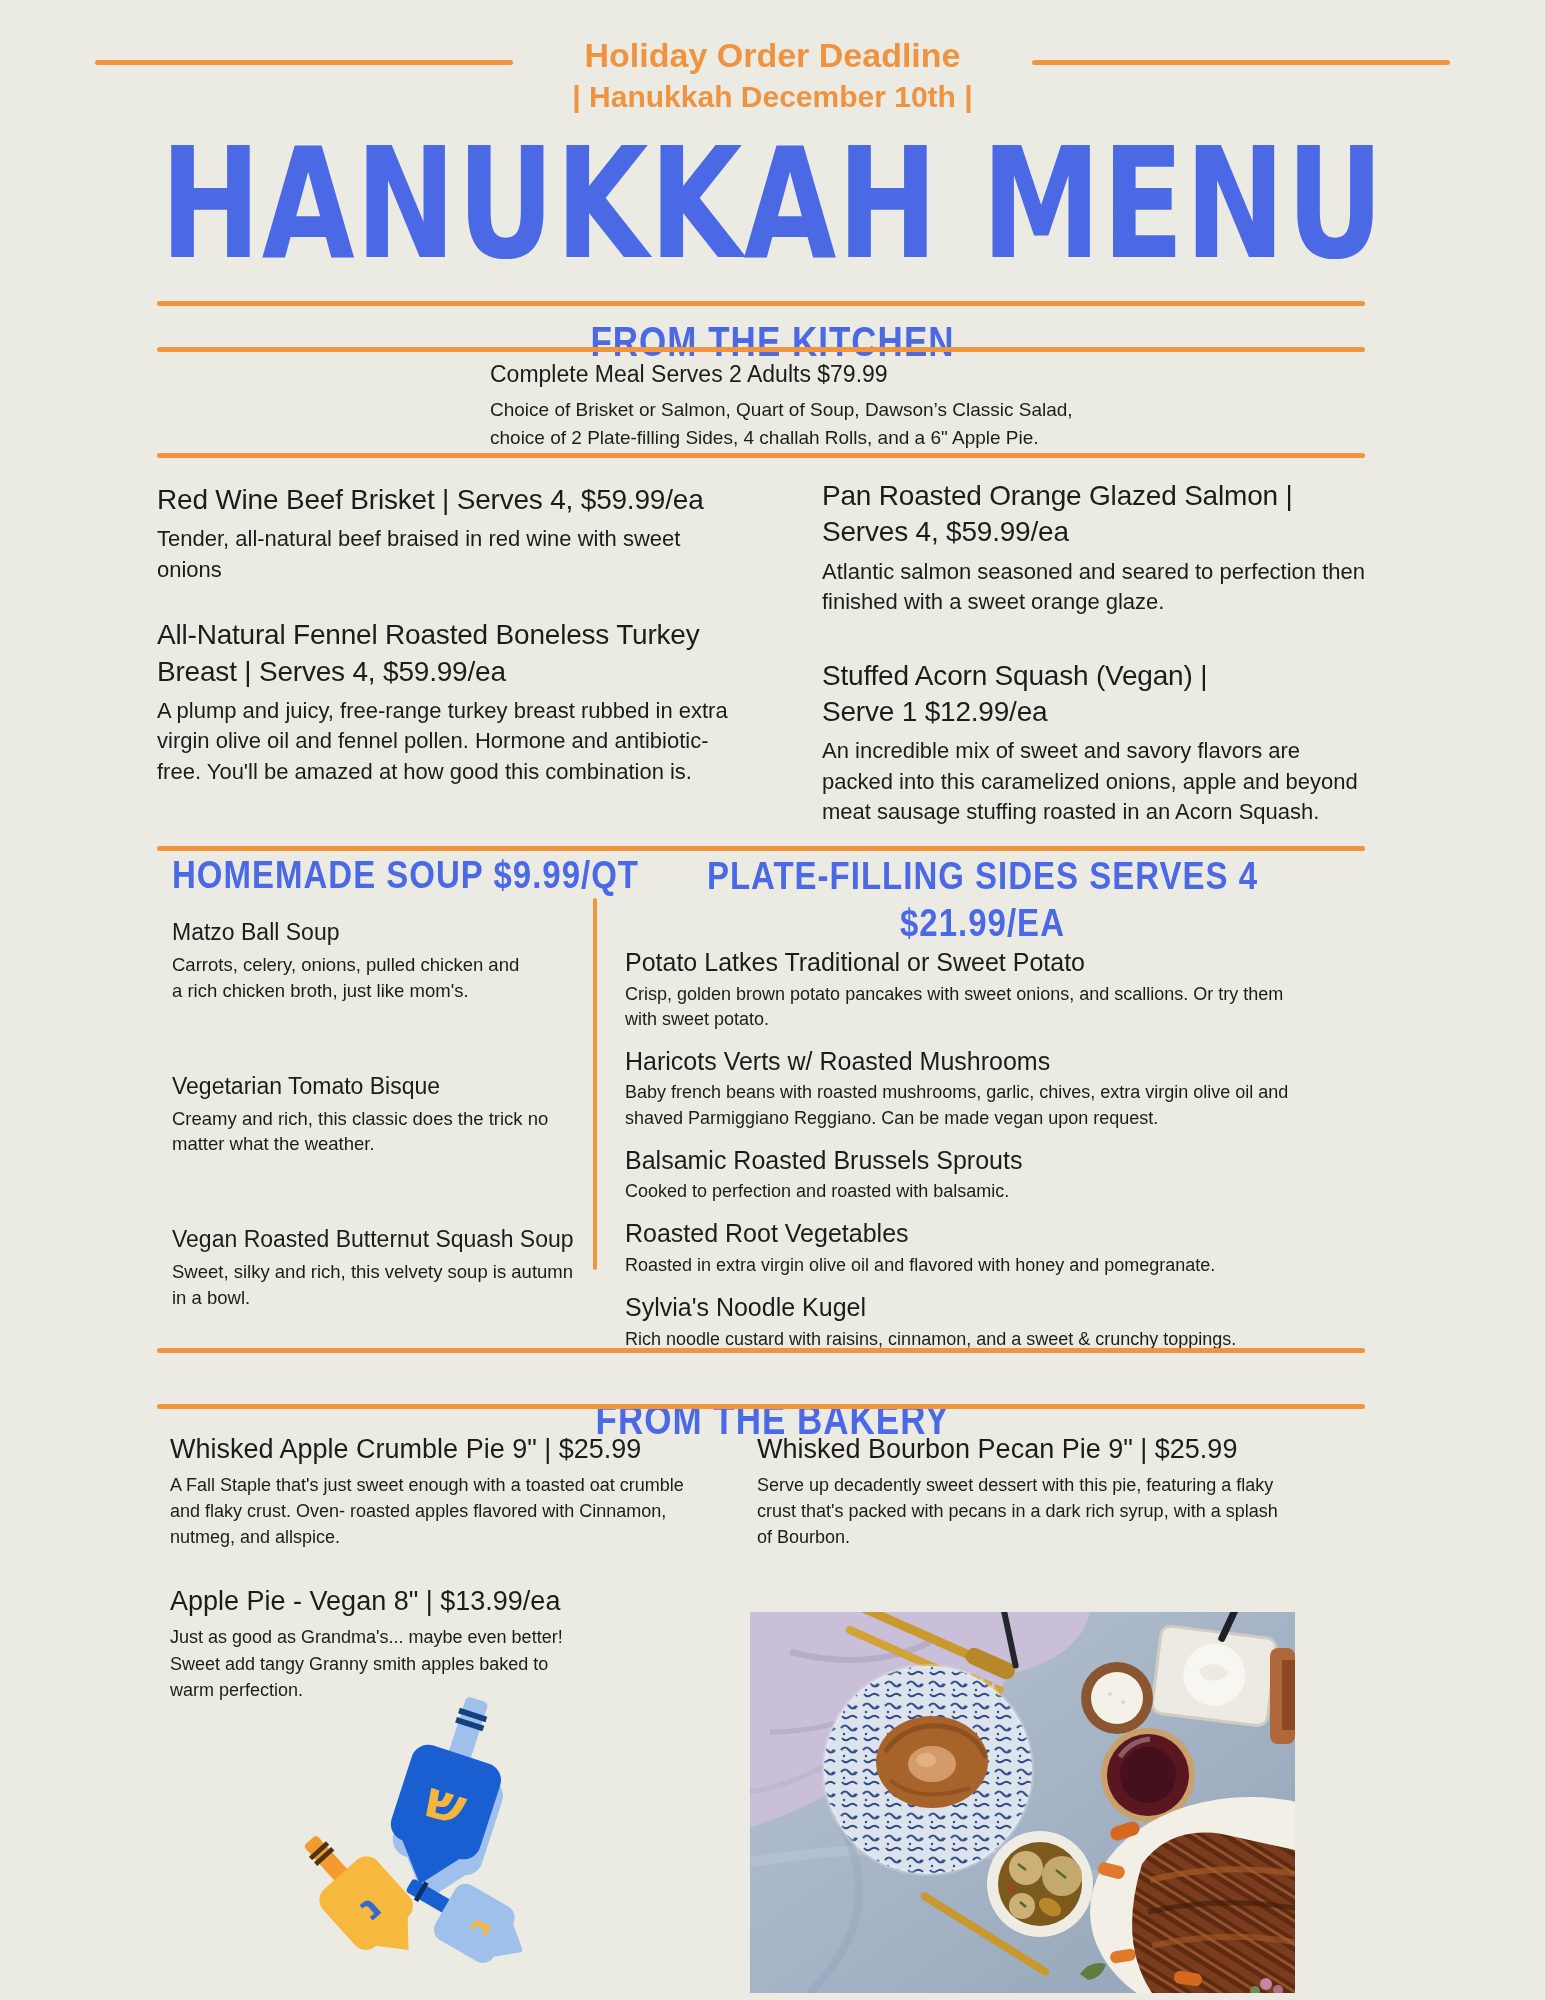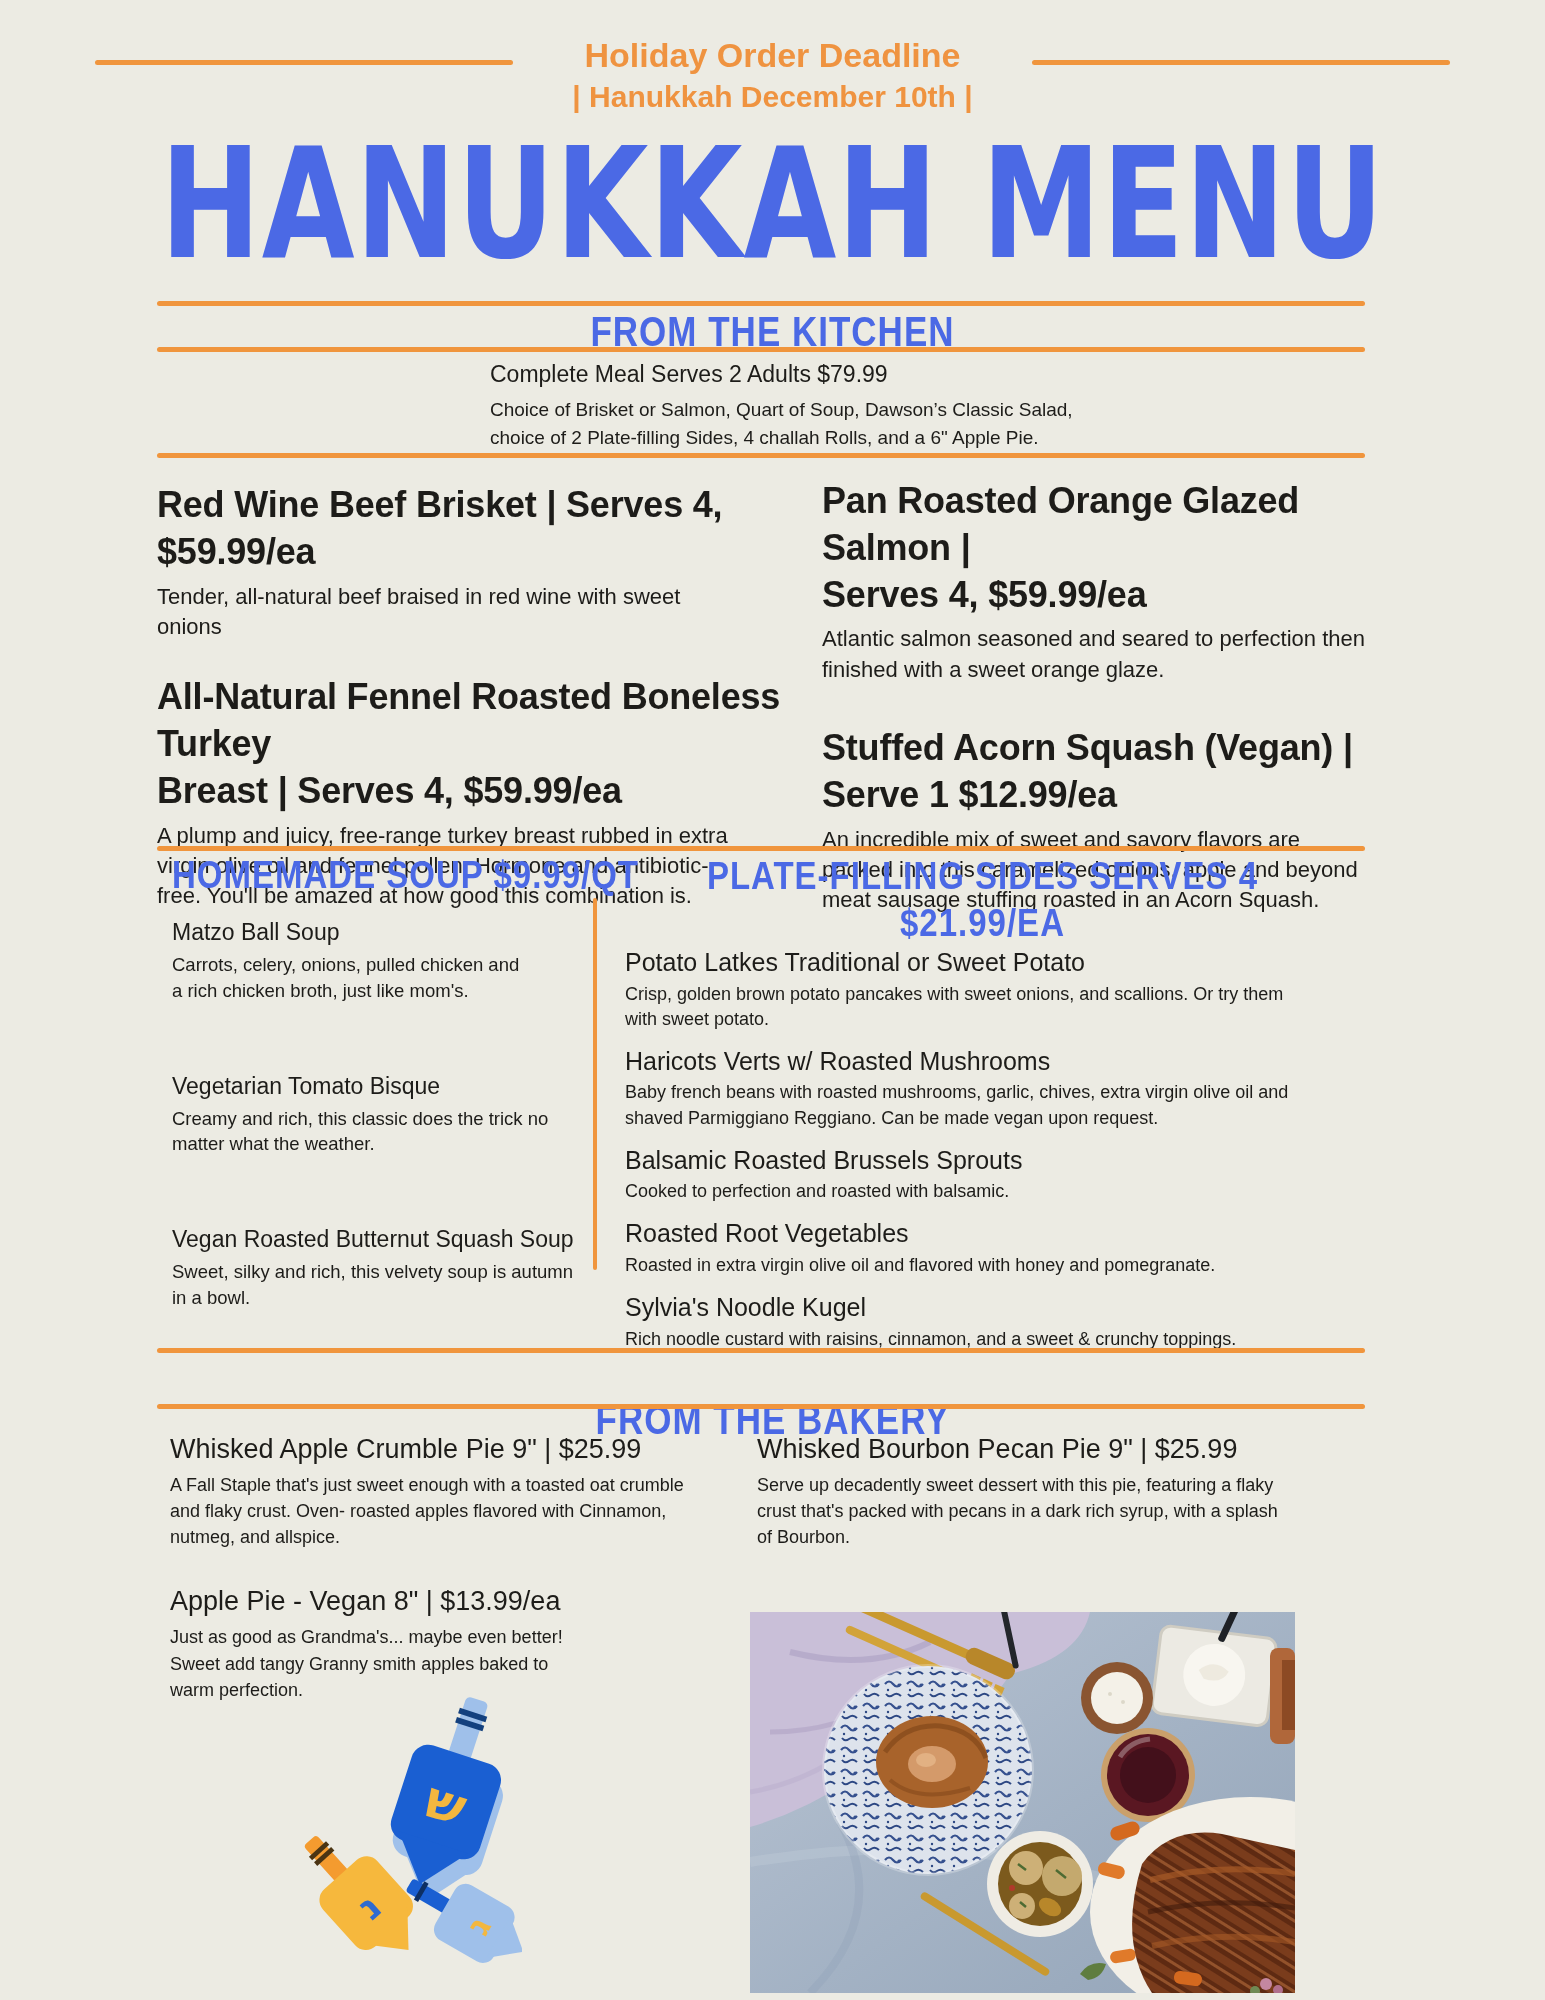--- a/index.html
+++ b/index.html
@@ -19,21 +19,21 @@
   .main-title{
     top:128px;font-family:"DejaVu Sans","Liberation Sans",sans-serif;
     font-weight:800;font-size:120px;line-height:1;color:#4b69e5;
     transform:scaleY(1.28);transform-origin:top center;letter-spacing:1px;white-space:nowrap;
   }
   .section-head{font-size:35px;}
   .pre{white-space:pre-line;}
   
   .k-col{position:absolute;}
   .k-item{margin-bottom:32px;}
-  .k-name{font-size:36px;line-height:1.3;letter-spacing:-0.2px;font-weight:bold;}
+  .k-name{font-size:28px;line-height:1.3;letter-spacing:-0.2px;}
   .k-desc{font-size:22px;line-height:1.38;margin-top:6px;}
   
   .meal{left:490px;top:360px;width:620px;}
   .meal-title{font-size:23px;line-height:1.3;}
   .meal-desc{font-size:19px;line-height:1.5;margin-top:6px;}
   
   .soup-col{left:172px;top:918px;width:418px;}
   .soup-item{margin-bottom:68px;}
   .s-name{font-size:23px;line-height:1.3;}
   .s-desc{font-size:18.5px;line-height:1.4;margin-top:4px;}
@@ -60,21 +60,21 @@
 <div class="page">
 
   <div class="hline" style="left:95px;top:60px;width:418px;"></div>
   <div class="hline" style="left:1032px;top:60px;width:418px;"></div>
   <div class="center-row deadline-label orange">Holiday Order Deadline</div>
   <div class="center-row deadline-date orange">| Hanukkah December 10th |</div>
 
   <div class="center-row main-title">HANUKKAH MENU</div>
 
   <div class="rule" style="top:301px;"></div>
-  <div class="center-row" style="top:312px;">
+  <div class="center-row" style="top:322px;">
     <span class="blue-head section-head condensed">FROM THE KITCHEN</span>
   </div>
   <div class="rule" style="top:347px;"></div>
 
   <div class="abs meal">
     <div class="meal-title">Complete  Meal Serves 2 Adults $79.99</div>
     <div class="meal-desc pre">Choice of Brisket or Salmon, Quart of Soup, Dawson’s Classic Salad,
 choice of 2 Plate-filling Sides, 4 challah Rolls, and a 6" Apple Pie.</div>
   </div>
 

